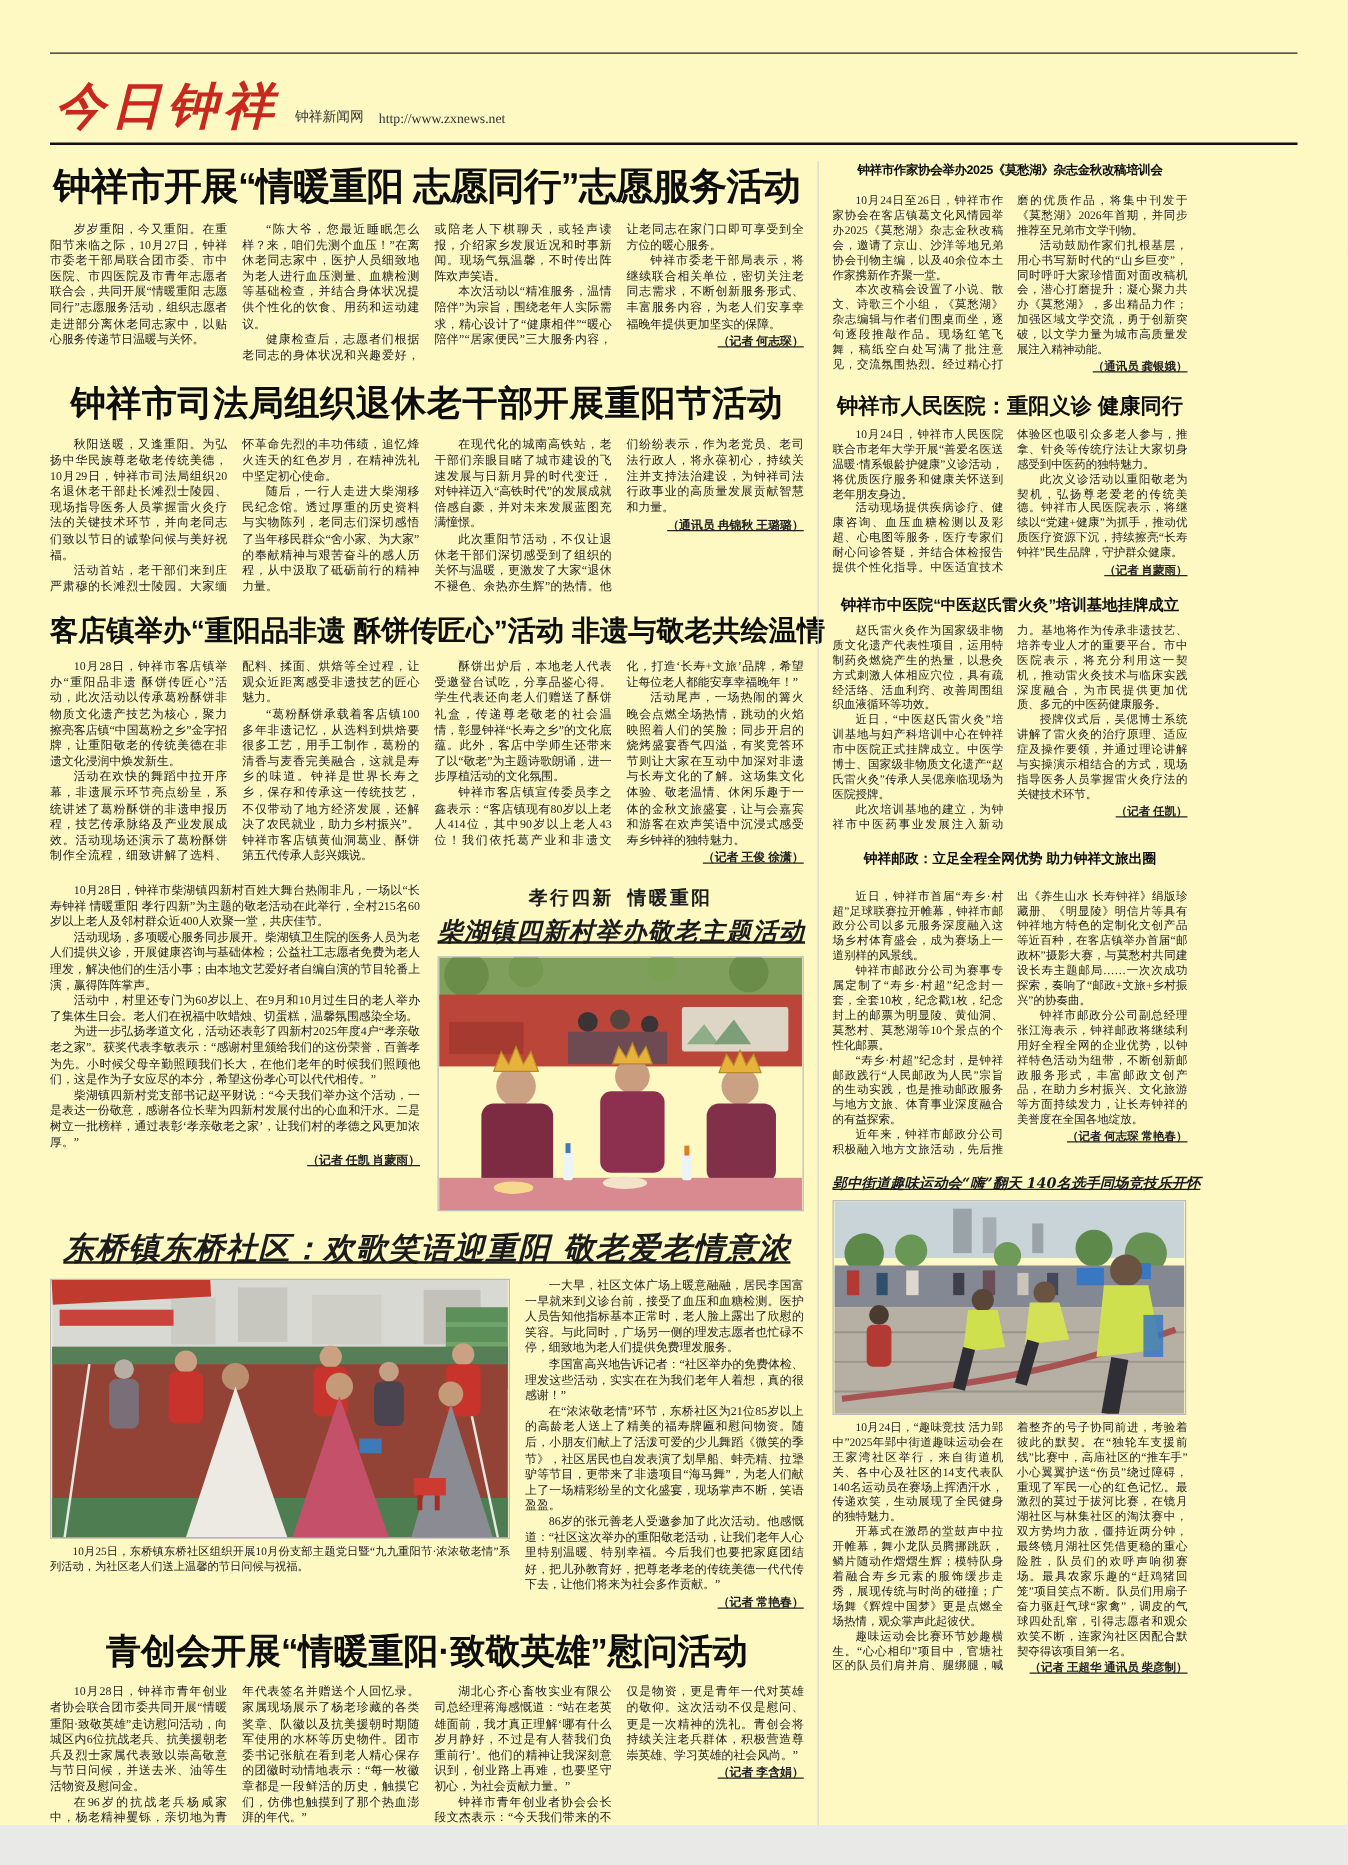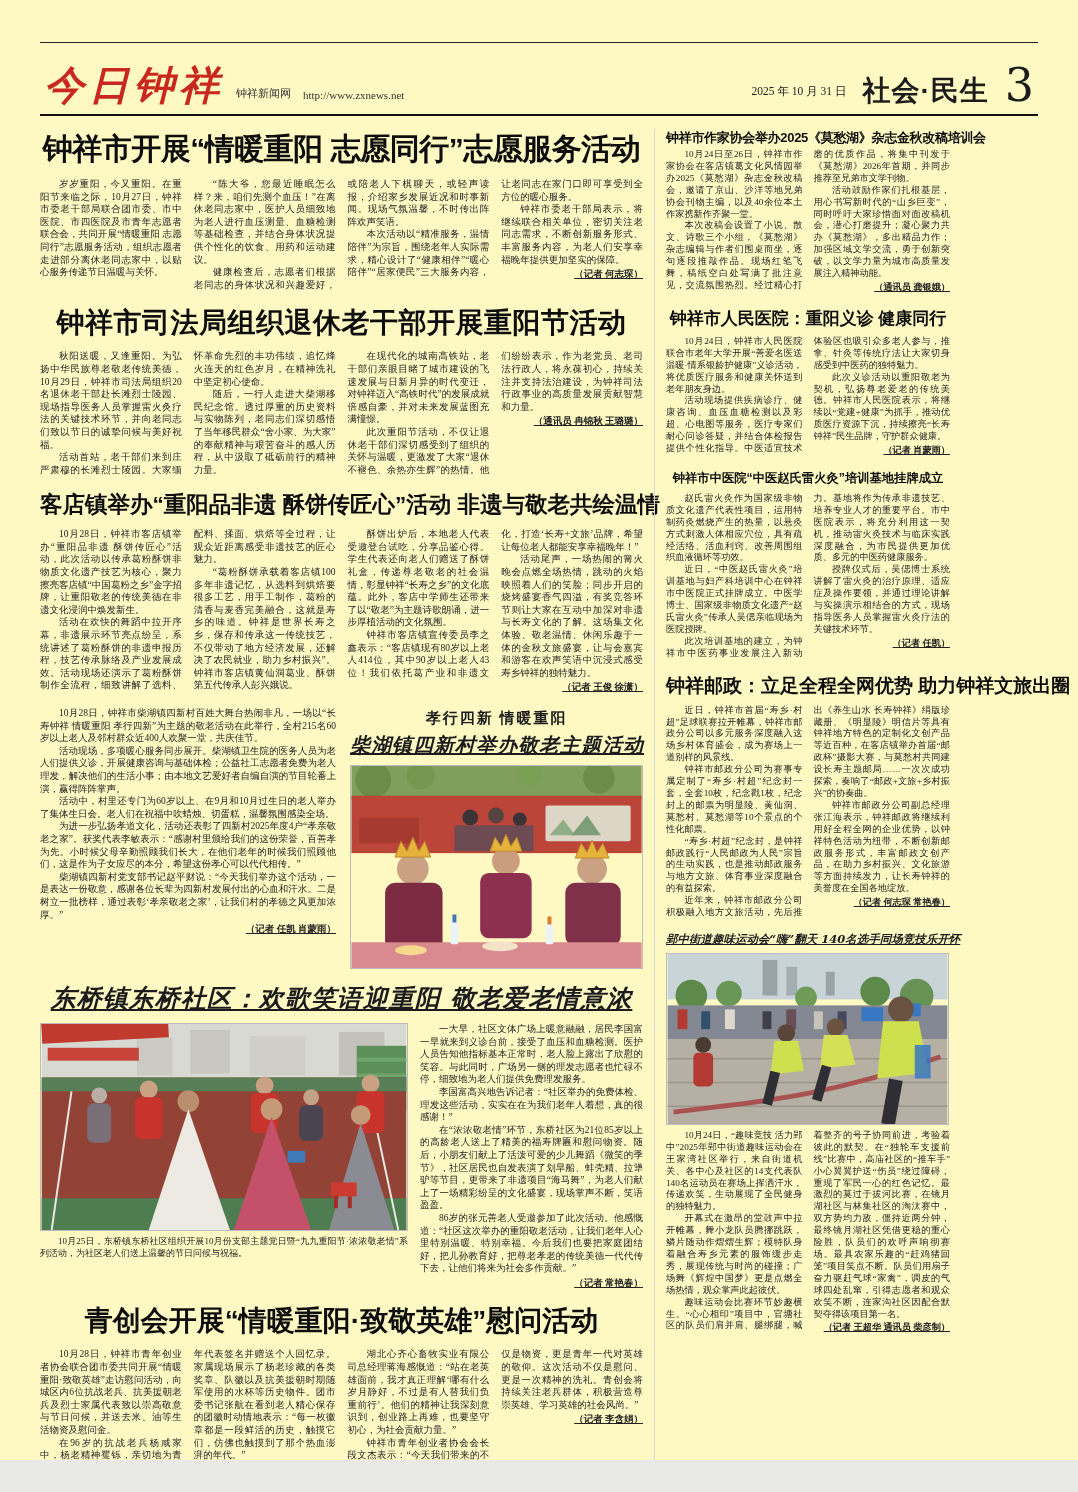--- a/index.html
+++ b/index.html
@@ -34,30 +34,30 @@
   .col-left  { width:614px; padding-right:11px; box-sizing:border-box; }
   .col-right { width:284px; border-left:1px solid #d6d6d2; padding-left:11px; box-sizing:content-box; }
   article { margin:0 0 13px 0; }
   
   .hl { font-family:"Liberation Sans","DejaVu Sans",sans-serif; font-weight:bold;
         text-align:center; margin:0 0 8px 0; color:#0e0e0e; white-space:nowrap; }
   .h-a1 { font-size:30px; letter-spacing:-0.5px; }
   .h-a2 { font-size:28px; letter-spacing:0.5px; }
   .h-a3 { font-size:22.5px; }
   .h-a6 { font-size:28px; }
-  .h-b1 { font-size:13px; letter-spacing:-0.3px; margin-bottom:2px; }
+  .h-b1 { font-size:10px; letter-spacing:-0.3px; margin-bottom:12px; }
   .h-b2 { font-size:17px;  margin-bottom:6px; }
   .h-b3 { font-size:12.3px; margin-bottom:6px; }
-  .h-b4 { font-size:19px;  margin-bottom:6px; }
+  .h-b4 { font-size:11px;  margin-bottom:18px; }
   .calli { font-family:"DejaVu Serif",serif; font-style:italic; font-weight:bold;
            text-align:center; margin:0 0 8px 0; white-space:nowrap;text-decoration:underline; }
   .c-a5 { font-size:25px; letter-spacing:1px; }
   .c-a4 { font-size:20px; letter-spacing:1px; margin-bottom:6px; }
   .c-b5 { font-size:11.5px; margin-bottom:6px; }
-  .eyebrow { font-family:Liberation Serif, serif; font-weight:bold;
+  .eyebrow { font-family:Liberation Mono, monospace; font-weight:bold;
              font-size:15px; text-align:center; margin:2px 0 4px 0; letter-spacing:2px; }
   
   .body { font-size:9.5px; line-height:12.6px; text-align:justify; color:#222; }
   .body-r { font-size:9.2px; line-height:11.9px; }
   .cols-4 { column-count:4; column-gap:12px; }
   .cols-2 { column-count:2; column-gap:11px; }
   .body p { margin:0; text-indent:2em; }
   .body p.byline { text-indent:0; text-align:right; font-weight:bold; padding-top:2px;text-decoration:underline; }
   
   .feature { display:flex; gap:14px; }
@@ -72,25 +72,20 @@
 </head>
 <body>
 
 <div class="page">
 
   <header class="masthead">
     <div class="mast-left">
       <span class="logo">今日钟祥</span>
       <span class="site">钟祥新闻网</span>
       <span class="url">http://www.zxnews.net</span>
-    </div>
-    <div class="mast-right">
-      <span class="date">2025 年 10 月 31 日</span>
-      <span class="section">社会·民生</span>
-      <span class="pageno">3</span>
     </div>
   </header>
 
   <div class="main">
 
     <section class="col-left">
 
       <article>
         <h1 class="hl h-a1">钟祥市开展“情暖重阳 志愿同行”志愿服务活动</h1>
         <div class="body cols-4">

